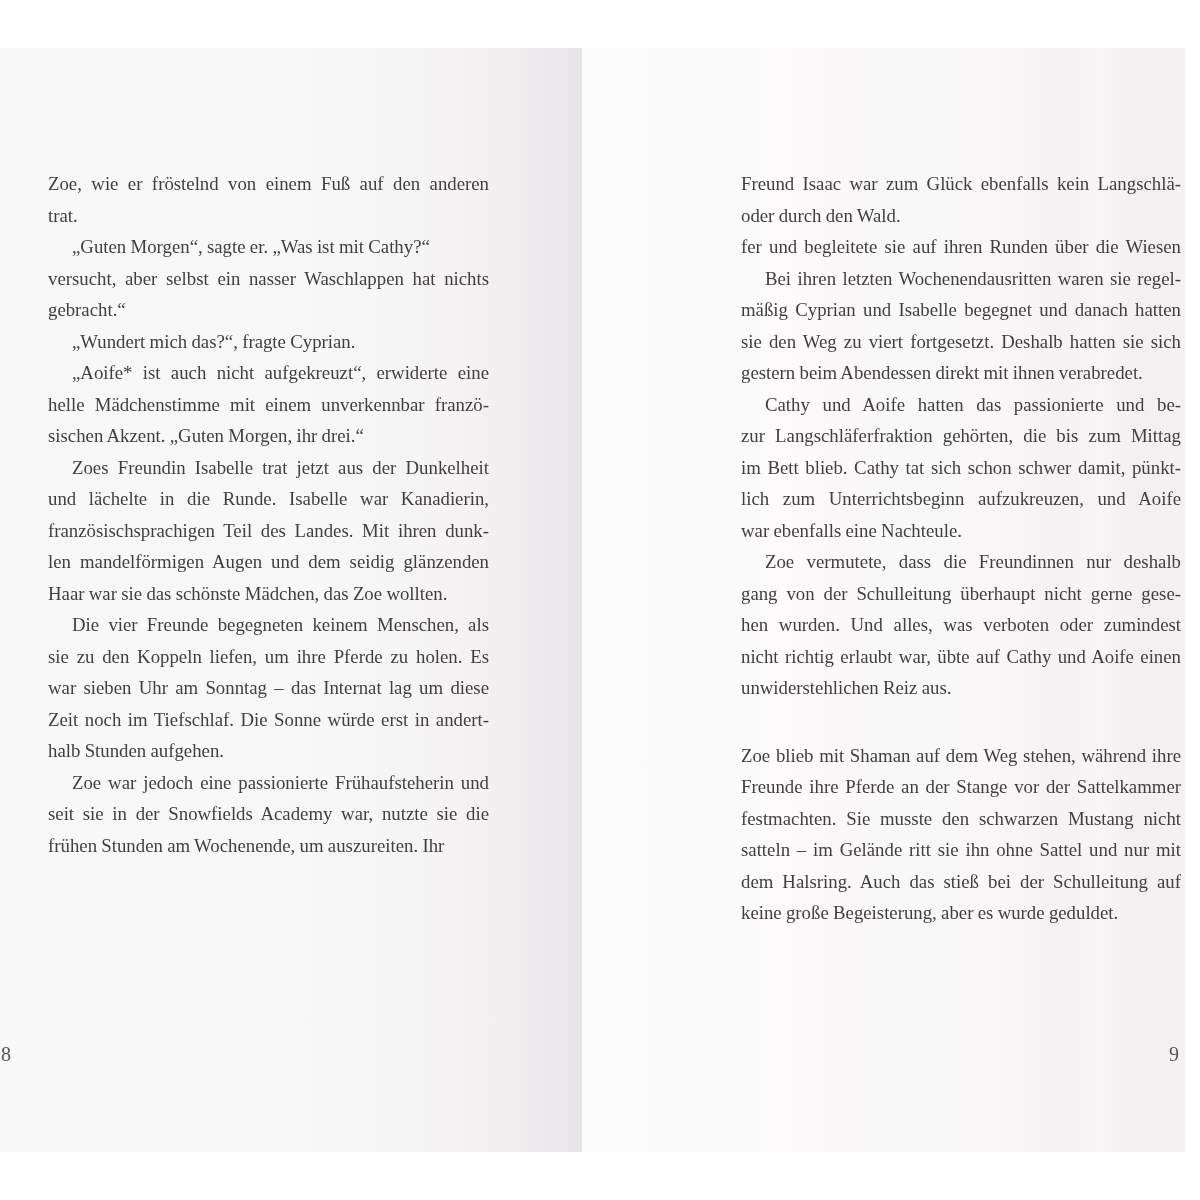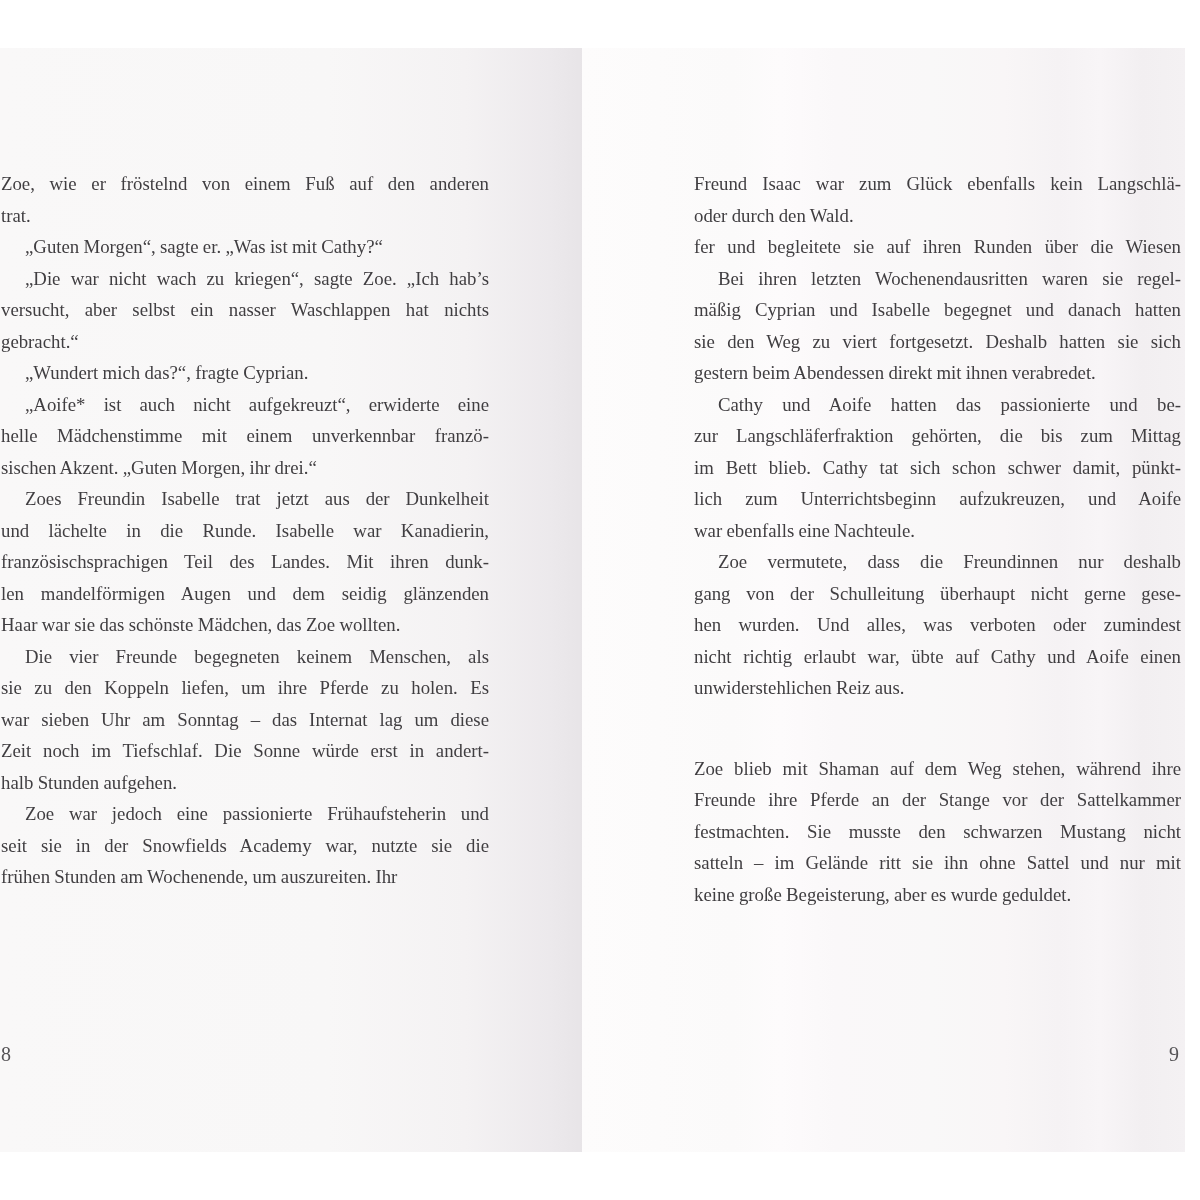--- a/index.html
+++ b/index.html
@@ -35,27 +35,28 @@
   }
   .textcol {
     position: absolute;
     color: #403e41;
     font-size: 18.8px;
     word-spacing: -0.4px;
   }
   .textcol-left  { left: 1px;  top: 120px; width: 488px; }
   .textcol-right { left: 112px; top: 120px; width: 487px; }
   .para { margin: 0; }
-  .para.space-before { margin-top: 49px; }
+  .para.space-before { margin-top: 36px; }
   .line {
     height: 31.5px;
     line-height: 31.5px;
     text-align: justify;
     text-align-last: justify;
     overflow: visible;
+    padding-left: 47px;
   }
   .line.last { text-align-last: left; }
   .line.indent { text-indent: 24px; }
   .footnote {
     position: absolute;
     left: 2px; top: 905px;
     width: 470px;
     font-size: 16px;
     color: #4a484a;
   }
@@ -82,21 +83,20 @@
   <div class="page page-left">
     <div class="textcol textcol-left" id="left-text">
         <div class="para">
           <div class="line">Zoe, wie er fröstelnd von einem Fuß auf den anderen</div>
           <div class="line last">trat.</div>
         </div>
         <div class="para">
           <div class="line last indent">„Guten Morgen“, sagte er. „Was ist mit Cathy?“</div>
         </div>
         <div class="para">
-          <div class="line indent">„Die war nicht wach zu kriegen“, sagte Zoe. „Ich hab’s</div>
           <div class="line">versucht, aber selbst ein nasser Waschlappen hat nichts</div>
           <div class="line last">gebracht.“</div>
         </div>
         <div class="para">
           <div class="line last indent">„Wundert mich das?“, fragte Cyprian.</div>
         </div>
         <div class="para">
           <div class="line indent">„Aoife* ist auch nicht aufgekreuzt“, erwiderte eine</div>
           <div class="line">helle Mädchenstimme mit einem unverkennbar franzö-</div>
           <div class="line last">sischen Akzent. „Guten Morgen, ihr drei.“</div>
@@ -149,19 +149,20 @@
           <div class="line">gang von der Schulleitung überhaupt nicht gerne gese-</div>
           <div class="line">hen wurden. Und alles, was verboten oder zumindest</div>
           <div class="line">nicht richtig erlaubt war, übte auf Cathy und Aoife einen</div>
           <div class="line last">unwiderstehlichen Reiz aus.</div>
         </div>
         <div class="para space-before">
           <div class="line">Zoe blieb mit Shaman auf dem Weg stehen, während ihre</div>
           <div class="line">Freunde ihre Pferde an der Stange vor der Sattelkammer</div>
           <div class="line">festmachten. Sie musste den schwarzen Mustang nicht</div>
           <div class="line">satteln – im Gelände ritt sie ihn ohne Sattel und nur mit</div>
+          <div class="line">dem Halsring. Auch das stieß bei der Schulleitung auf</div>
           <div class="line last">keine große Begeisterung, aber es wurde geduldet.</div>
         </div>
       </div>
     <div class="pagenum pagenum-right">9</div>
   </div>
 
 </div>
 
 </body></html>

